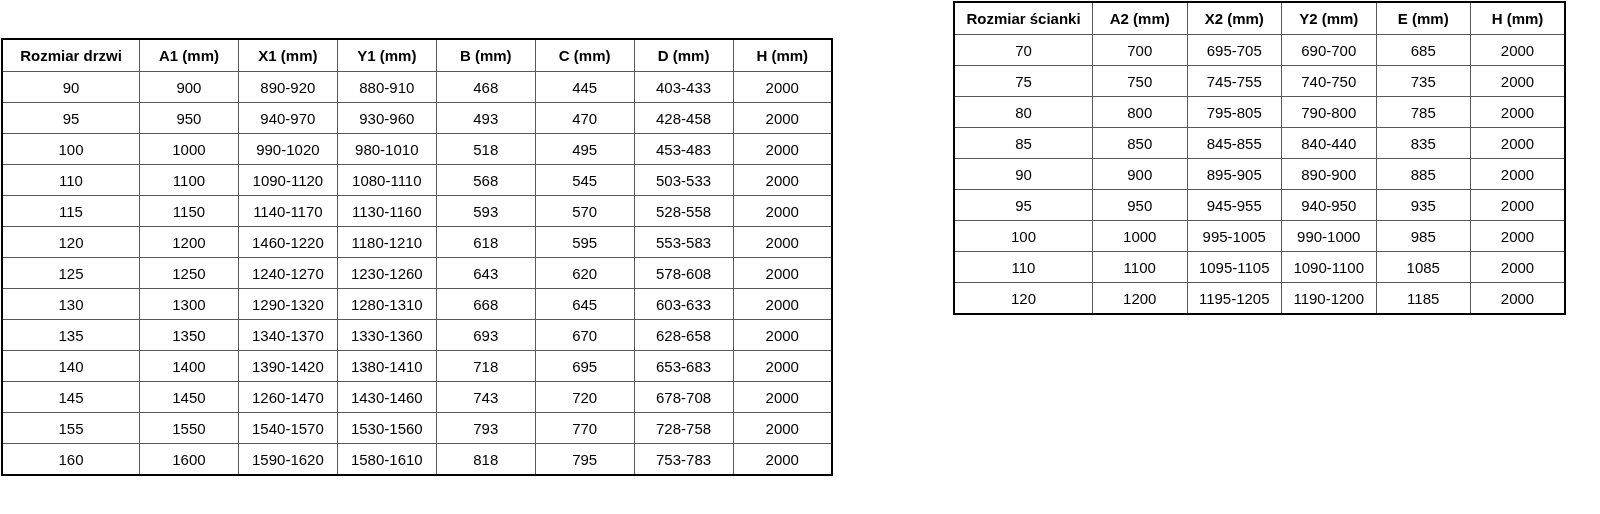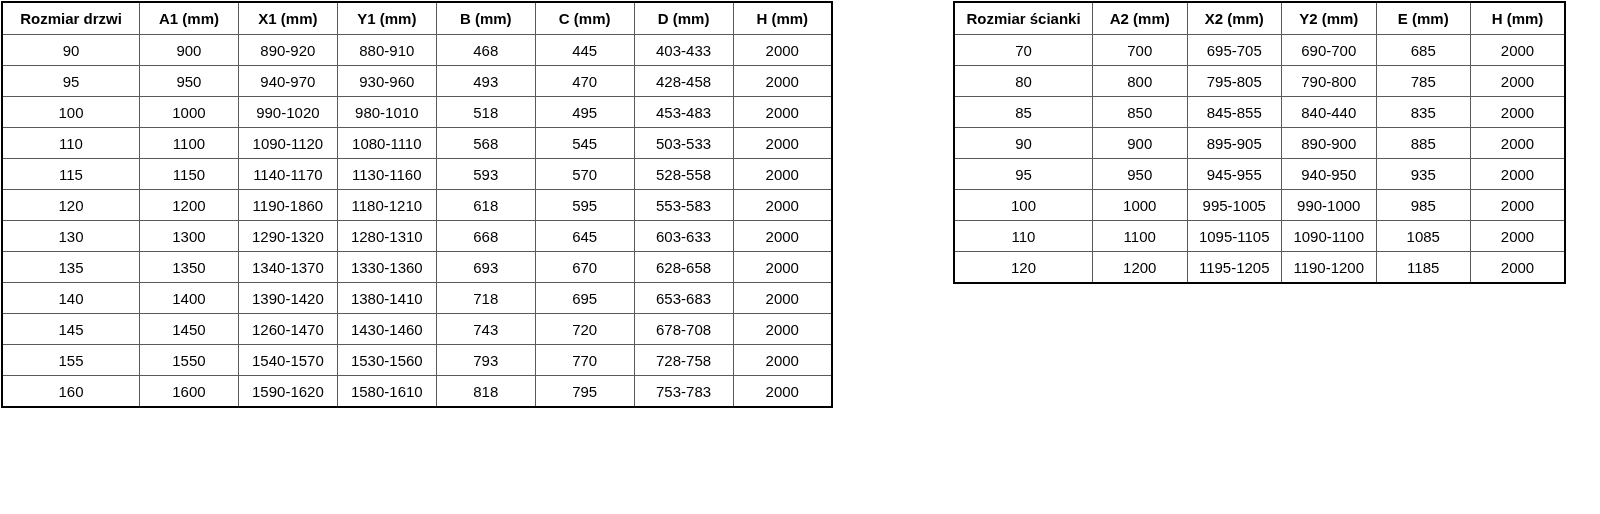--- a/index.html
+++ b/index.html
@@ -37,20 +37,21 @@
     font-weight: bold;
     height: 31px;
   }
   table.spec-table td {
     font-weight: normal;
     height: 30px;
   }
   table.door-table {
     left: 1px;
     width: 832px;
+    margin-top: 37px;
   }
   table.wall-table {
     left: 953px;
     width: 613px;
   }
   table.door-table th:first-child { width: 132px; }
   table.wall-table th:first-child { width: 133px; }
 </style>
 </head>
 <body>
@@ -117,25 +118,35 @@
           <td>1140-1170</td>
           <td>1130-1160</td>
           <td>593</td>
           <td>570</td>
           <td>528-558</td>
           <td>2000</td>
         </tr>
         <tr>
           <td>120</td>
           <td>1200</td>
-          <td>1190-1860</td>
+          <td>1460-1220</td>
           <td>1180-1210</td>
           <td>618</td>
           <td>595</td>
           <td>553-583</td>
+          <td>2000</td>
+        </tr>
+        <tr>
+          <td>125</td>
+          <td>1250</td>
+          <td>1240-1270</td>
+          <td>1230-1260</td>
+          <td>643</td>
+          <td>620</td>
+          <td>578-608</td>
           <td>2000</td>
         </tr>
         <tr>
           <td>130</td>
           <td>1300</td>
           <td>1290-1320</td>
           <td>1280-1310</td>
           <td>668</td>
           <td>645</td>
           <td>603-633</td>
@@ -208,20 +219,28 @@
     <tbody>
         <tr>
           <td>70</td>
           <td>700</td>
           <td>695-705</td>
           <td>690-700</td>
           <td>685</td>
           <td>2000</td>
         </tr>
         <tr>
+          <td>75</td>
+          <td>750</td>
+          <td>745-755</td>
+          <td>740-750</td>
+          <td>735</td>
+          <td>2000</td>
+        </tr>
+        <tr>
           <td>80</td>
           <td>800</td>
           <td>795-805</td>
           <td>790-800</td>
           <td>785</td>
           <td>2000</td>
         </tr>
         <tr>
           <td>85</td>
           <td>850</td>

